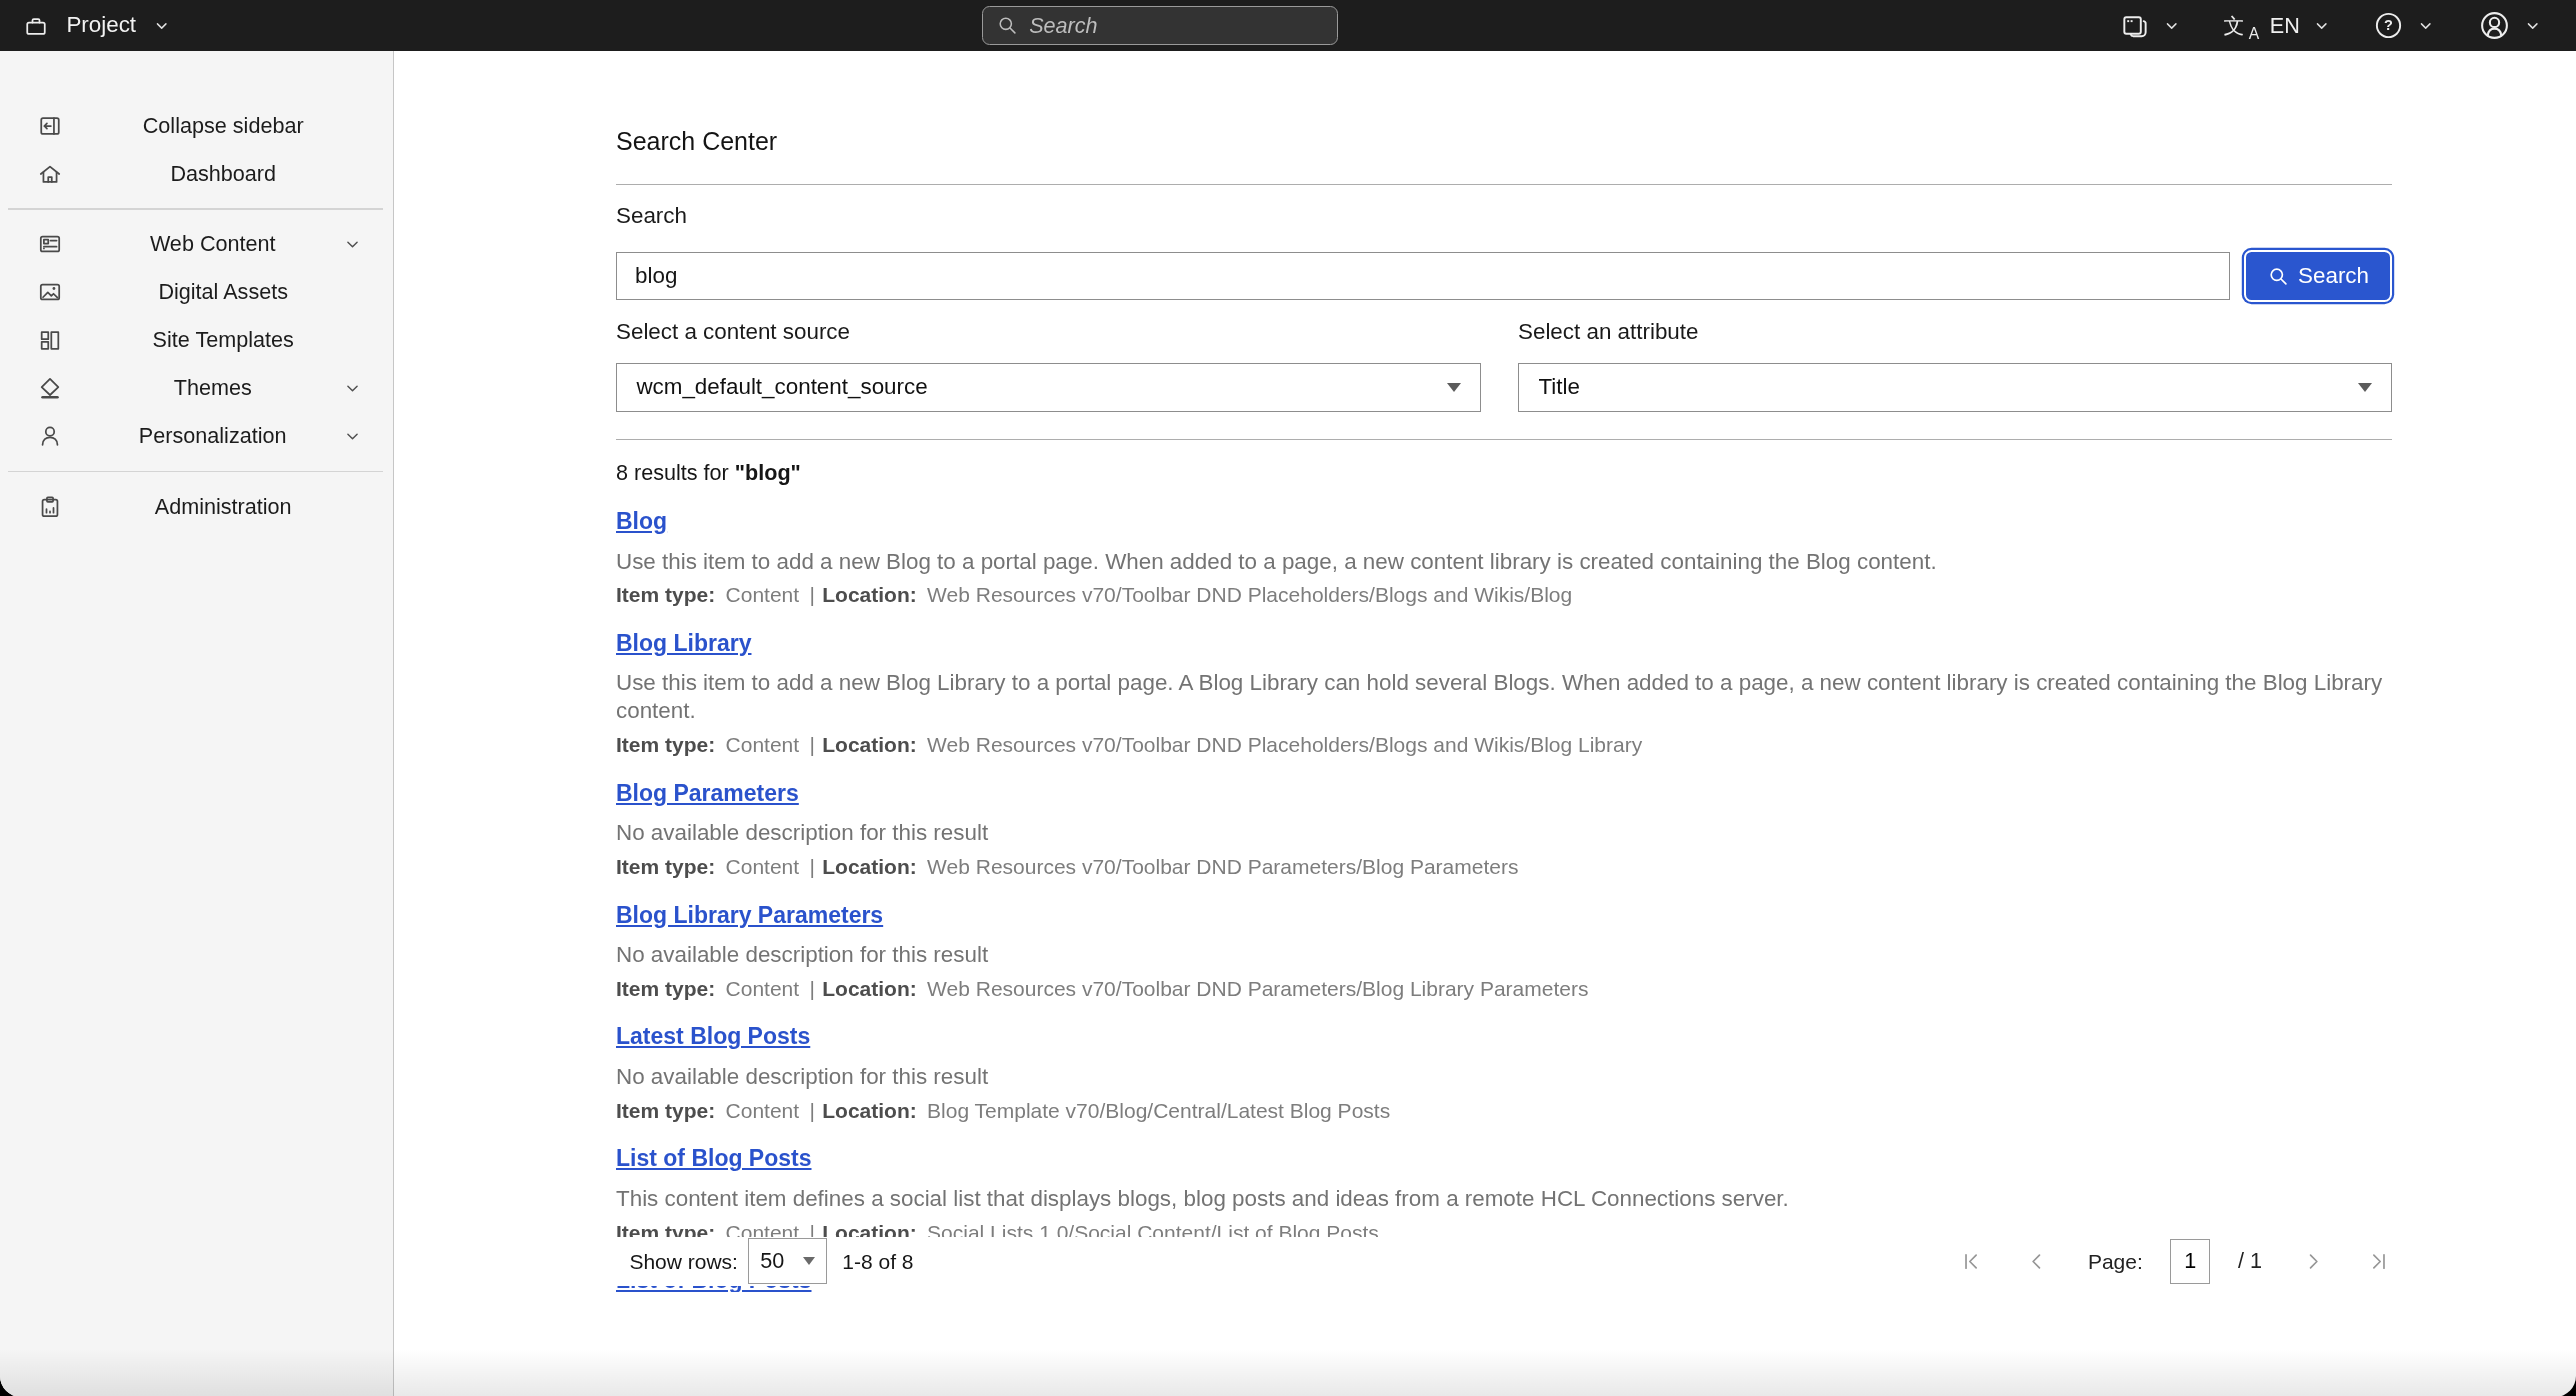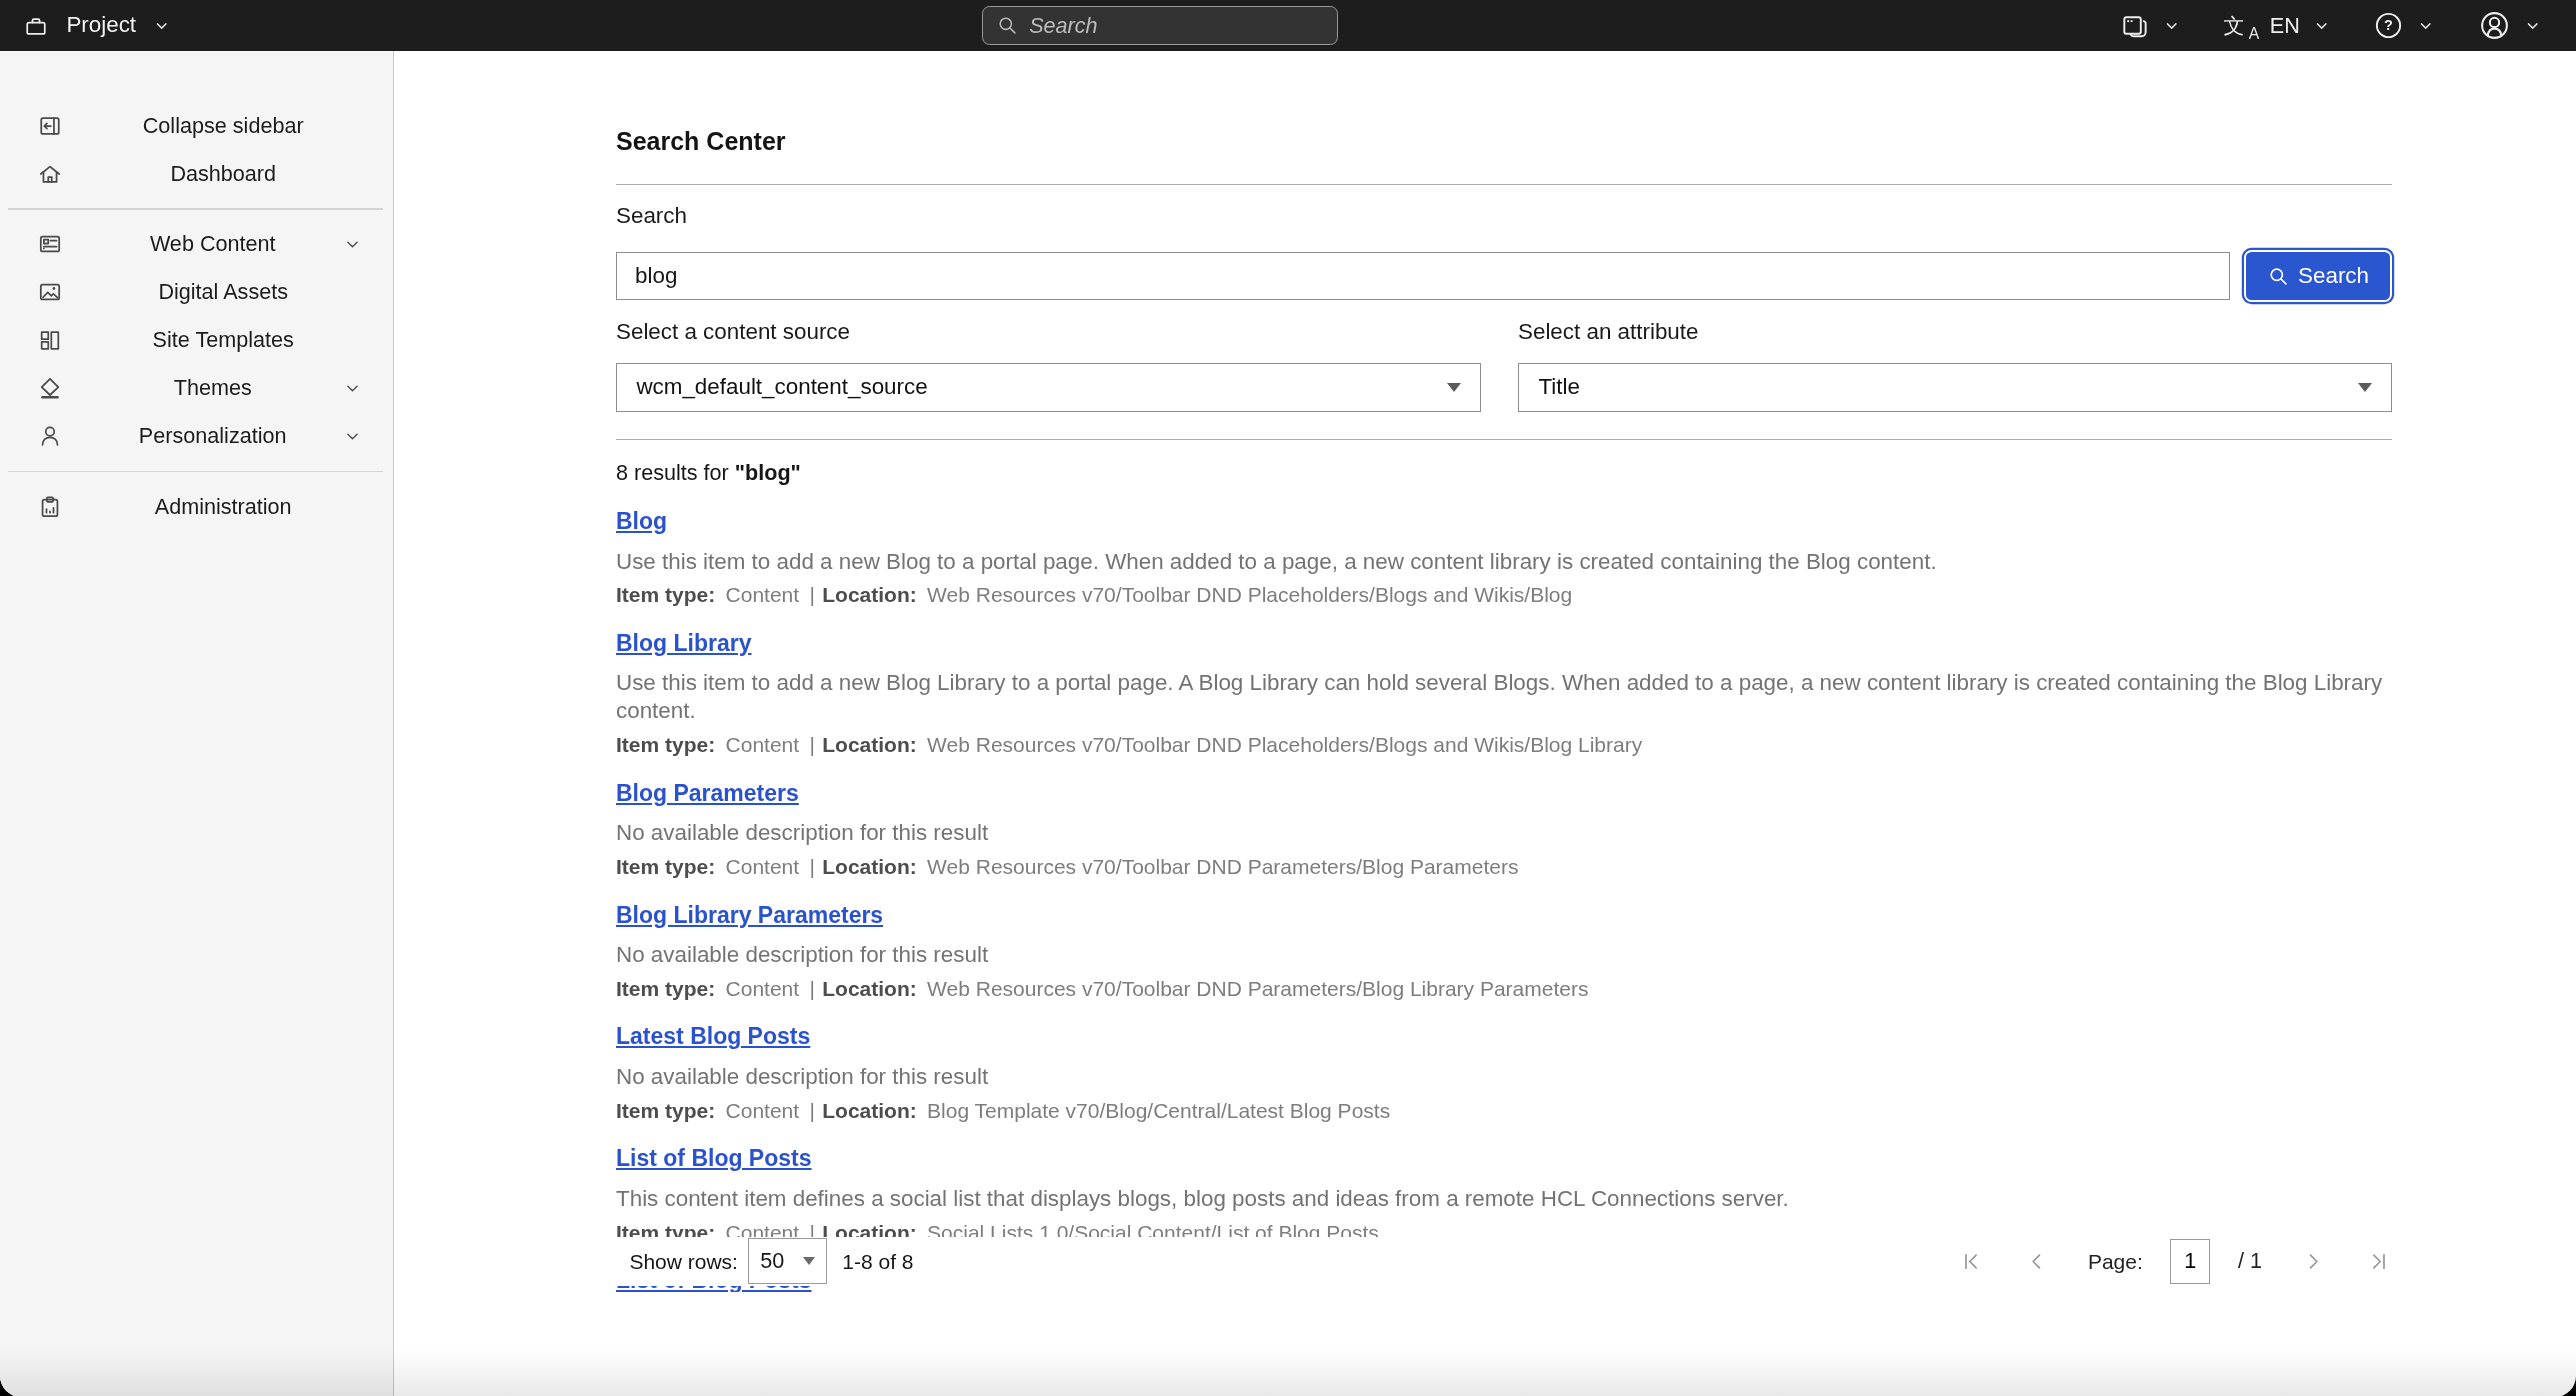--- a/index.html
+++ b/index.html
@@ -86,21 +86,21 @@
   .side-item .s-icon { width: 28px; height: 28px; color: #4a4a4a; flex-shrink: 0; }
   .side-item .s-icon svg { display: block; width: 28px; height: 28px; }
   .side-item .s-label { margin-left: 19.4px; font-size: 21.6px; flex: 1; }
   .side-item .s-chev { width: 21px; height: 21px; color: #4f4f4f; }
   .side-divider { height: 1.5px; background: #d4d4d4; margin: 10.4px 10.4px 10.4px 7.5px; }
 
   
   .main { position: relative; flex: 1; height: 1346px; overflow: hidden; }
   .content { width: 1776px; margin-left: 222px; position: relative; }
 
-  .page-title { margin-top: 75px; font-size: 25px; font-weight: bold; color: #141414; }
+  .page-title { margin-top: 75px; font-size: 25px; font-weight: normal; color: #141414; }
   .rule { border: none; border-top: 1.5px solid #adadad; margin-top: 27.6px; }
 
   .field-label { margin-top: 18px; font-size: 22.4px; color: #1a1a1a; }
 
   .search-row { margin-top: 18px; display: flex; align-items: center; gap: 13.4px; height: 57px; }
   .search-input {
     flex: 1; height: 48px;
     border: 1.5px solid #8d8d8d;
     font-size: 22.4px;
     padding: 0 18px;

